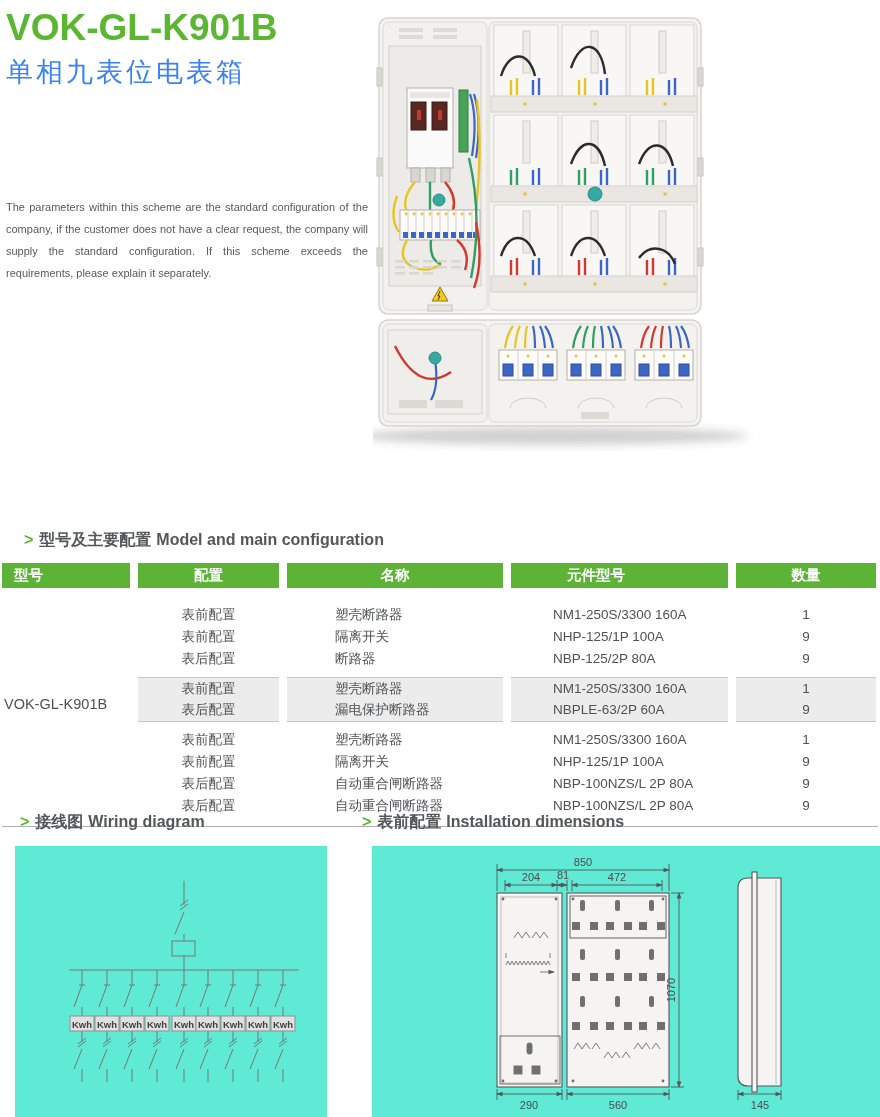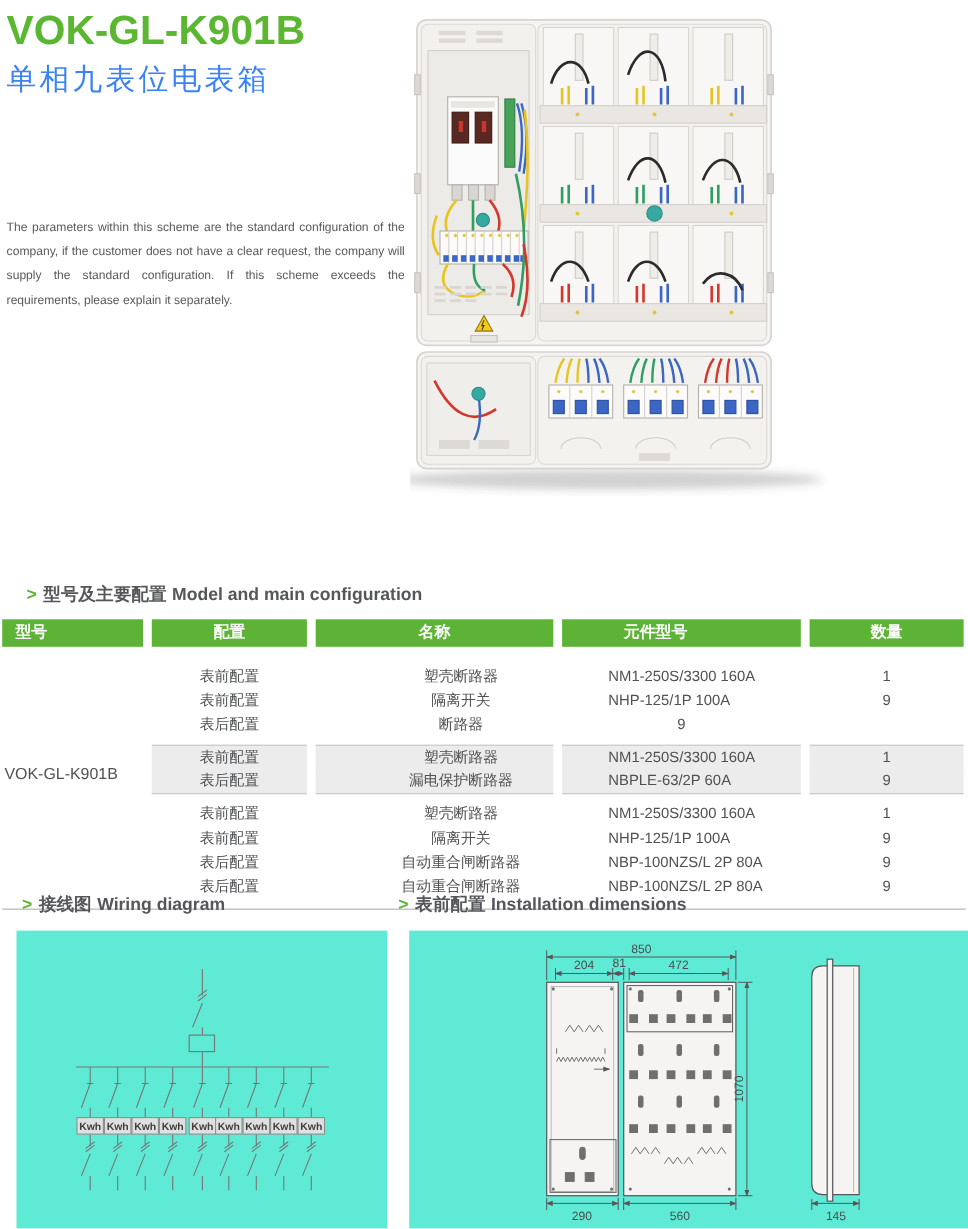--- a/index.html
+++ b/index.html
@@ -28,21 +28,21 @@
          line-height:25px;text-align:center;}
   .hcell.first{text-align:left;padding-left:12px;}
   .hcell.comp{text-align:left;padding-left:56px;}
   .cfg-body{display:grid;grid-template-columns:128px 740px;column-gap:8px;}
   .model-cell{display:flex;align-items:center;font-size:14.5px;color:#505153;padding-left:2px;}
   .rows-wrap{padding-top:16px;}
   .grp{margin-bottom:3px;}
   .row{display:grid;grid-template-columns:141px 216px 217px 140px;column-gap:8px;height:22px;
        font-size:13.5px;color:#505153;line-height:22px;}
   .row .cfg{text-align:center;}
-  .row .nm{padding-left:48px;text-align:center;}
+  .row .nm{padding-left:48px;}
   .row .comp{padding-left:42px;}
   .row .qty{text-align:center;}
   .grp.shaded{padding:2px 0;margin-top:5px;margin-bottom:6px;}
   .grp.shaded .row > div{background:#ececec;}
   .grp.shaded .row.first > div{border-top:1px solid #c6c6c6;}
   .grp.shaded .row.last > div{border-bottom:1px solid #c6c6c6;}
   .table-bottom{height:1px;background:#b0b0b0;margin-top:6px;}
 
   
   .panel{background:#5eead4;margin-left:12px;}
@@ -382,20 +382,21 @@
           </div>
           <div class="row">
             <div class="cfg">表前配置</div>
             <div class="nm">隔离开关</div>
             <div class="comp">NHP-125/1P 100A</div>
             <div class="qty">9</div>
           </div>
           <div class="row">
             <div class="cfg">表后配置</div>
             <div class="nm">断路器</div>
+            <div class="comp">NBP-125/2P 80A</div>
             <div class="qty">9</div>
           </div>
         </div>
         <div class="grp shaded">
           <div class="row first">
             <div class="cfg">表前配置</div>
             <div class="nm">塑壳断路器</div>
             <div class="comp">NM1-250S/3300 160A</div>
             <div class="qty">1</div>
           </div>
@@ -437,21 +438,21 @@
     <div class="table-bottom"></div>
   </div>
 
   <div class="abs sec-head" style="left:5px;top:812px;margin-left:15px;">
     <span class="arrow">&gt;</span><span class="zh">接线图</span><span>Wiring diagram</span>
   </div>
   <div class="abs sec-head" style="left:362px;top:812px;">
     <span class="arrow">&gt;</span><span class="zh">表前配置</span><span>Installation dimensions</span>
   </div>
 
-  <div class="abs panel" style="left:3px;top:846px;width:337px;height:271px;">
+  <div class="abs panel" style="left:3px;top:846px;width:312px;height:271px;">
     <svg width="337" height="271" viewBox="0 0 337 271">
       <g stroke="#767676" stroke-width="1" fill="none">
 
         <path d="M169,35 V59"></path>
         <path d="M165,64 l8,-6 M165,60 l8,-6"></path>
         <path d="M169,66 L160,88"></path>
         <path d="M169,88 V95"></path>
         <rect x="157" y="95" width="23" height="15"></rect>
         <path d="M169,110 V124"></path>
 

